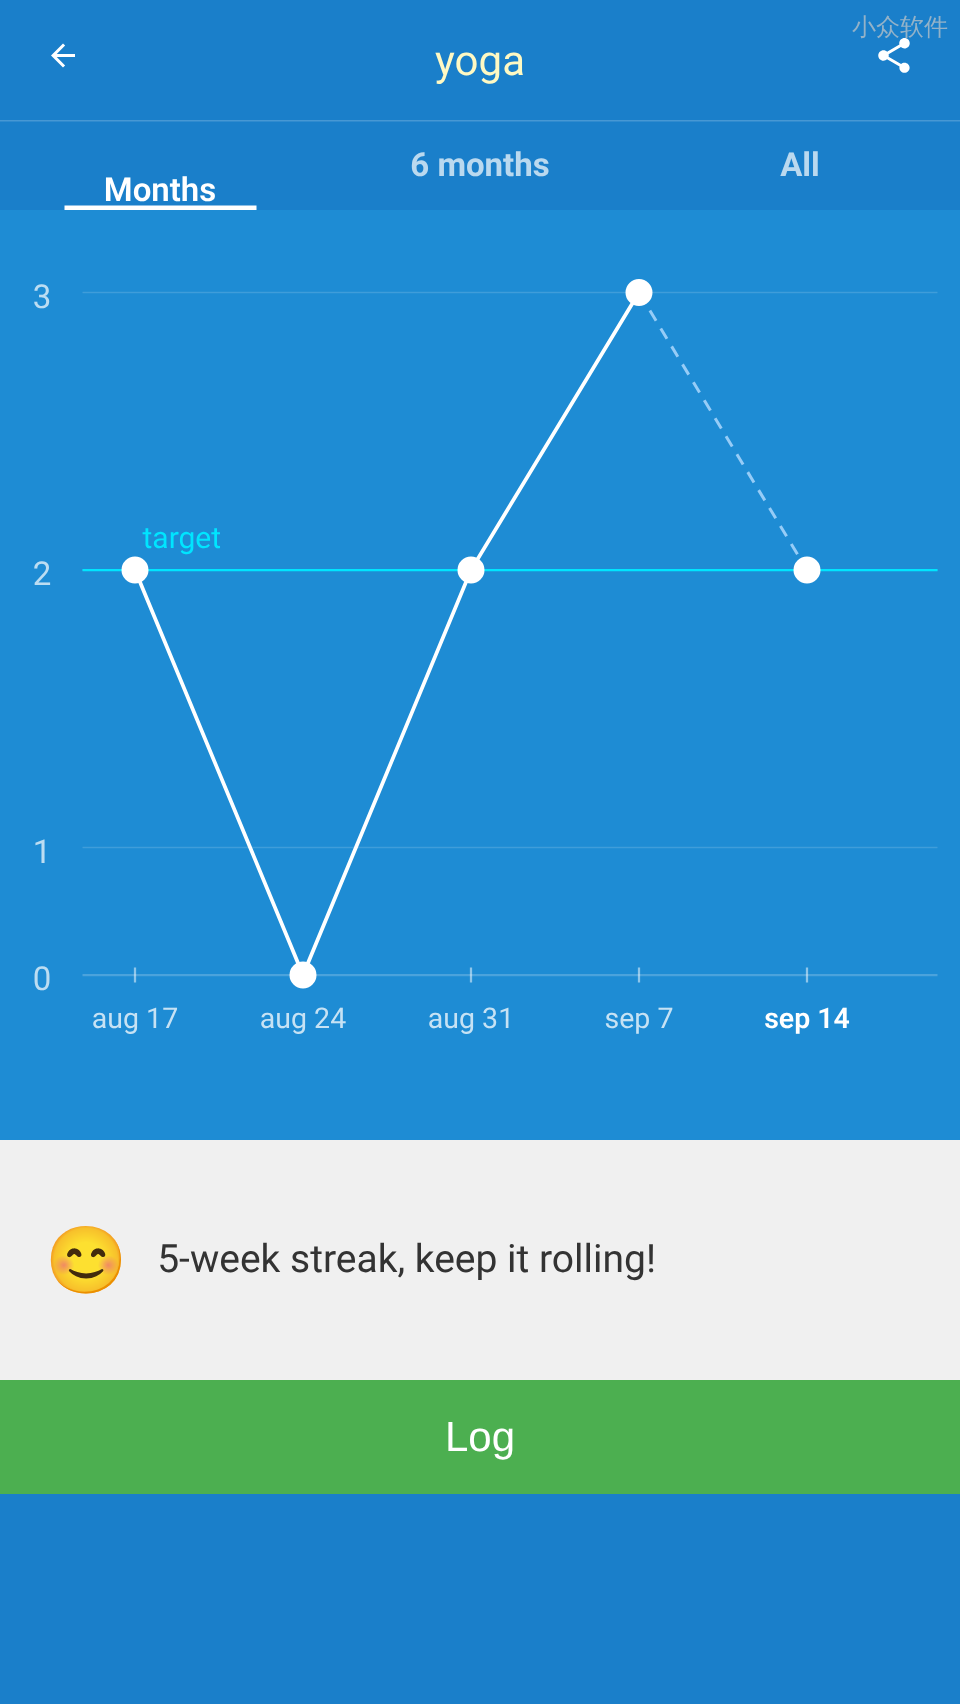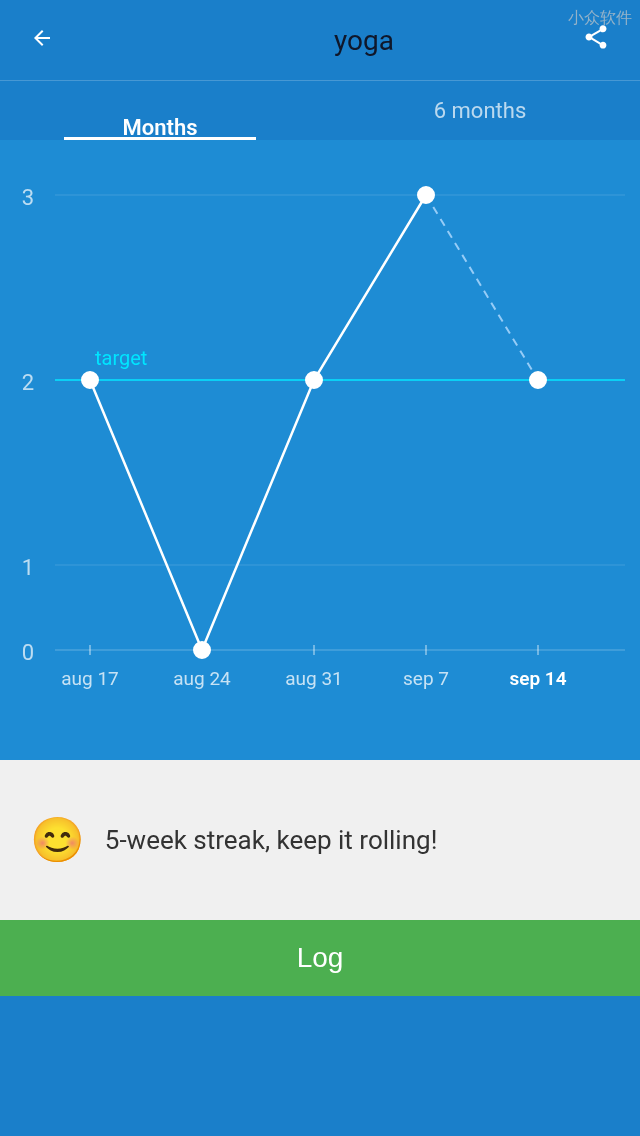--- a/index.html
+++ b/index.html
@@ -17,27 +17,26 @@
     .header {
       background: #1a7fca;
       height: 80px;
       display: flex;
       align-items: center;
       justify-content: space-between;
       padding: 0 20px;
       position: relative;
     }
     .header-title {
-      color: #0f172a;
+      color: #fef9c3;
       font-size: 28px;
       font-weight: 400;
       position: absolute;
       left: 50%;
       transform: translateX(-50%);
-      margin-left: 44px;
     }
     .back-btn {
       color: white;
       font-size: 30px;
       background: none;
       border: none;
       cursor: pointer;
       padding: 10px;
     }
     .share-btn {
@@ -55,21 +54,21 @@
       display: flex;
       align-items: center;
       border-top: 1px solid rgba(255,255,255,0.2);
       height: 60px;
     }
     .tab {
       flex: 1;
       text-align: center;
       color: rgba(255,255,255,0.7);
       font-size: 22px;
-      font-weight: 400;
+      font-weight: 700;
       height: 100%;
       display: flex;
       align-items: center;
       justify-content: center;
       cursor: pointer;
       position: relative;
     }
     .tab.active {
       color: white;
       font-weight: 600;
@@ -162,20 +161,23 @@
   </button>
 </div>
 
 <div class="tabs">
   <div class="tab active">
     <span>Months</span>
   </div>
   <div class="tab">
     <span>6 months</span>
   </div>
+  <div class="tab">
+    <span>All</span>
+  </div>
 </div>
 
 <div class="chart-area">
   <svg class="chart" viewBox="0 0 640 620">
 
     <text x="28" y="65" fill="rgba(255,255,255,0.7)" font-size="22" text-anchor="middle">3</text>
     <text x="28" y="250" fill="rgba(255,255,255,0.7)" font-size="22" text-anchor="middle">2</text>
     <text x="28" y="435" fill="rgba(255,255,255,0.7)" font-size="22" text-anchor="middle">1</text>
     <text x="28" y="520" fill="rgba(255,255,255,0.7)" font-size="22" text-anchor="middle">0</text>
 

